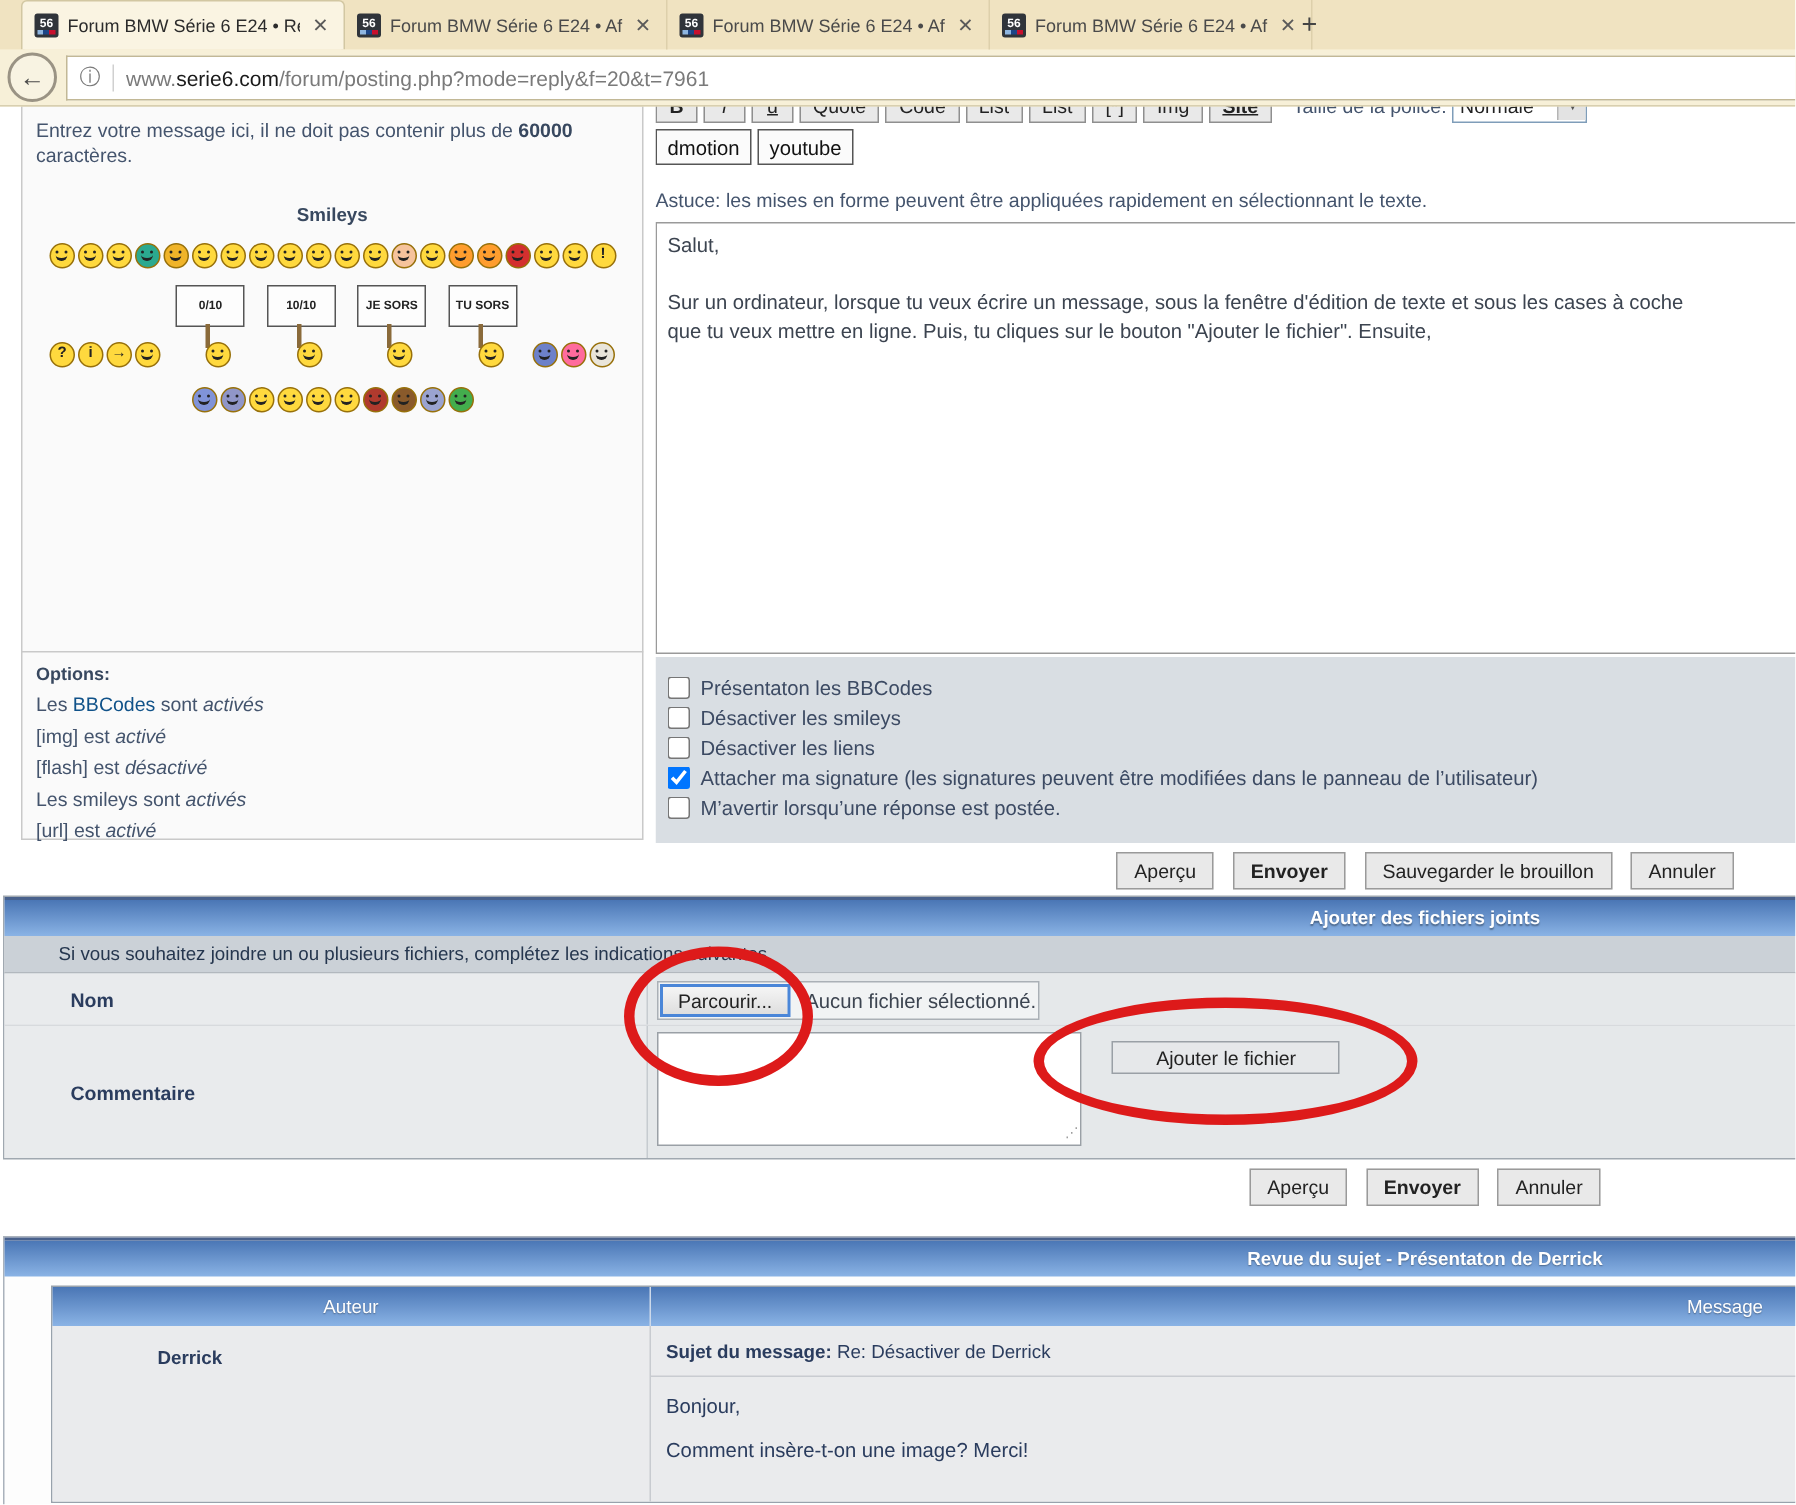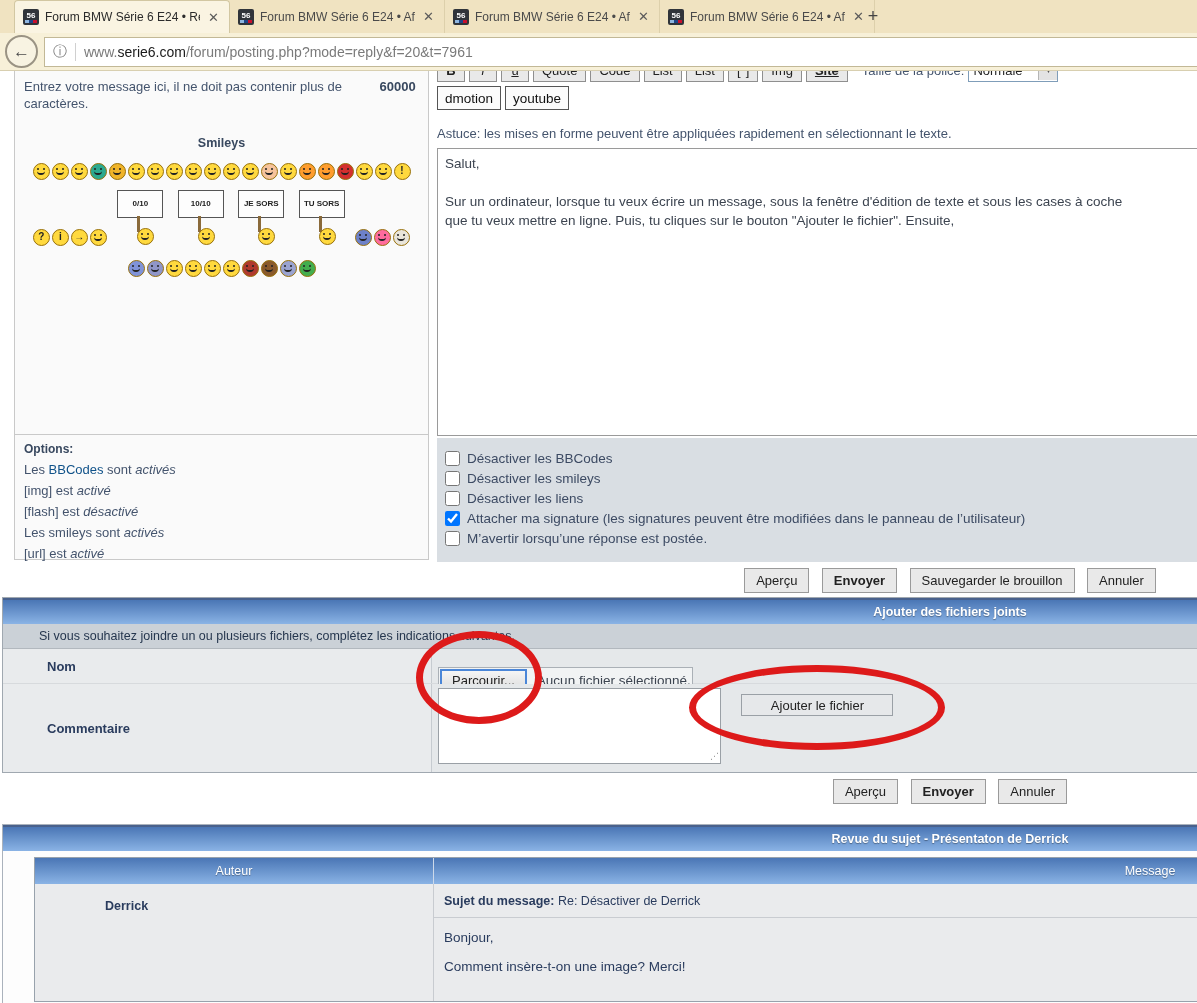--- a/index.html
+++ b/index.html
@@ -26,21 +26,21 @@
   .url-pre,.url-path{color:#7a7a7a;}
   .url-domain{color:#1a1a1a;}
 
   
   .page{position:absolute;top:70px;left:0;width:1900px;z-index:1;color:#333;}
   .form-table{display:flex;margin-left:14px;}
   .left-col{width:415px;flex:0 0 415px;}
   .panel{border:1px solid #c9c9c9;background:#fafafa;box-sizing:border-box;}
   .hint-panel{height:365px;padding:7px 9px;}
   .hint-text{font-size:13px;color:#44546d;line-height:17px;}
-  .hint-text b{color:#38485f;margin-left:34px;}
+  .hint-text b{color:#38485f;}
   .smiley-title{text-align:center;font-weight:bold;font-size:12.5px;color:#38485f;margin-top:24px;}
   .smiley-row{text-align:center;margin-top:12px;line-height:18px;}
   .smiley-row.signsrow{margin-top:10px;}
   .smiley{display:inline-block;width:15px;height:15px;border-radius:50%;background:#ffd93e;border:1px solid #97700a;position:relative;vertical-align:middle;margin:0 1px;font-size:10px;font-weight:bold;text-align:center;line-height:14px;color:#222;}
   .smiley:not(.glyph)::before{content:"";position:absolute;left:3px;top:4px;width:2px;height:2px;background:#222;border-radius:50%;box-shadow:6px 0 0 #222;}
   .smiley:not(.glyph)::after{content:"";position:absolute;left:3px;top:7px;width:8px;height:4px;border-bottom:2px solid #222;border-radius:0 0 8px 8px;box-sizing:border-box;}
   .signwrap{display:inline-block;width:52px;height:56px;position:relative;vertical-align:bottom;margin:0 2px;}
   .sign-board{position:absolute;top:0;left:3px;width:44px;height:26px;background:#fdfdfd;border:1px solid #555;font-size:8px;font-weight:bold;color:#222;display:flex;align-items:center;justify-content:center;letter-spacing:0;}
   .sign-stick{position:absolute;top:26px;left:23px;width:3px;height:16px;background:#8a6a3a;}
   .signwrap .smiley{position:absolute;left:22px;top:38px;}
@@ -77,21 +77,21 @@
   .blue-header{height:24px;background:linear-gradient(to bottom,#4a76b5,#8ab3e5);border-top:2px solid #49618c;color:#fff;font-weight:bold;font-size:12.5px;text-align:center;line-height:24px;text-shadow:0 1px 1px rgba(0,0,0,0.35);}
   .attach-section{margin:4px 2px 0 2px;border:1px solid #a0a8b0;}
   .attach-info{height:25px;background:#cbd1d7;border-bottom:1px solid #b2b8be;font-size:12.5px;color:#25364e;display:flex;align-items:center;padding-left:36px;box-sizing:border-box;}
   .attach-row{display:flex;background:#e9ebed;}
   .attach-row + .attach-row{border-top:1px solid #d7dadd;}
   .attach-label-cell{width:429px;flex:0 0 429px;border-right:1px solid #c6cbd0;box-sizing:border-box;display:flex;align-items:center;padding-left:44px;}
   .attach-label{font-weight:bold;font-size:13px;color:#2a3c5e;}
   .attach-field-cell{flex:1;padding:4px 0 4px 6px;background:#e5e8ea;}
   .nom-row{height:34px;}
   .comment-row{height:88px;}
-  .file-input{display:inline-flex;align-items:center;margin-top:14px;border:1px solid #aab0b6;background:#f1f3f4;padding:1px;gap:10px;}
+  .file-input{display:inline-flex;align-items:center;margin-top:1px;border:1px solid #aab0b6;background:#f1f3f4;padding:1px;gap:10px;}
   .browse-btn{height:22px;padding:0 10px;background:linear-gradient(#f5f5f5,#dedede);border:2px solid #4a86d8;font-size:13px;color:#222;display:inline-flex;align-items:center;}
   .no-file{font-size:13.5px;color:#3c4450;}
   .comment-area{display:block;width:283px;height:76px;box-sizing:border-box;background:#fff;border:1px solid #9aa0a6;resize:none;font-family:inherit;position:relative;}
   .comment-wrap{position:relative;display:inline-block;vertical-align:top;}
   .resize-grip{position:absolute;right:2px;bottom:3px;font-size:9px;color:#9a9a9a;}
   .addfile-btn{height:22px;width:152px;background:#e6e8ea;border:1px solid #9aa0a6;font-size:13px;color:#222;margin-left:16px;margin-top:6px;display:inline-flex;align-items:center;justify-content:center;vertical-align:top;}
 
   .review-section{margin:20px 2px 0 2px;border:1px solid #aab2bc;padding-bottom:5px;background:#fdfdfd;}
   .review-body{padding:6px 30px 0 31px;}
   .inner-table{border:1px solid #98a2ac;}
@@ -277,21 +277,21 @@
           </div>
         <div class="tip-line">Astuce: les mises en forme peuvent être appliquées rapidement en sélectionnant le texte.</div>
         <textarea class="message-area" wrap="off" style="">Salut,
 
 Sur un ordinateur, lorsque tu veux écrire un message, sous la fenêtre d'édition de texte et sous les cases à coche
 que tu veux mettre en ligne. Puis, tu cliques sur le bouton "Ajouter le fichier". Ensuite,</textarea>
         <div class="checkbox-panel">
 
             <label class="cb">
               <input type="checkbox" style="">
-              <span>Désactiver les BBCodes</span>
+              <span>Présentaton les BBCodes</span>
             </label>
 
             <label class="cb">
               <input type="checkbox" style="">
               <span>Désactiver les smileys</span>
             </label>
 
             <label class="cb">
               <input type="checkbox" style="">
               <span>Désactiver les liens</span>

